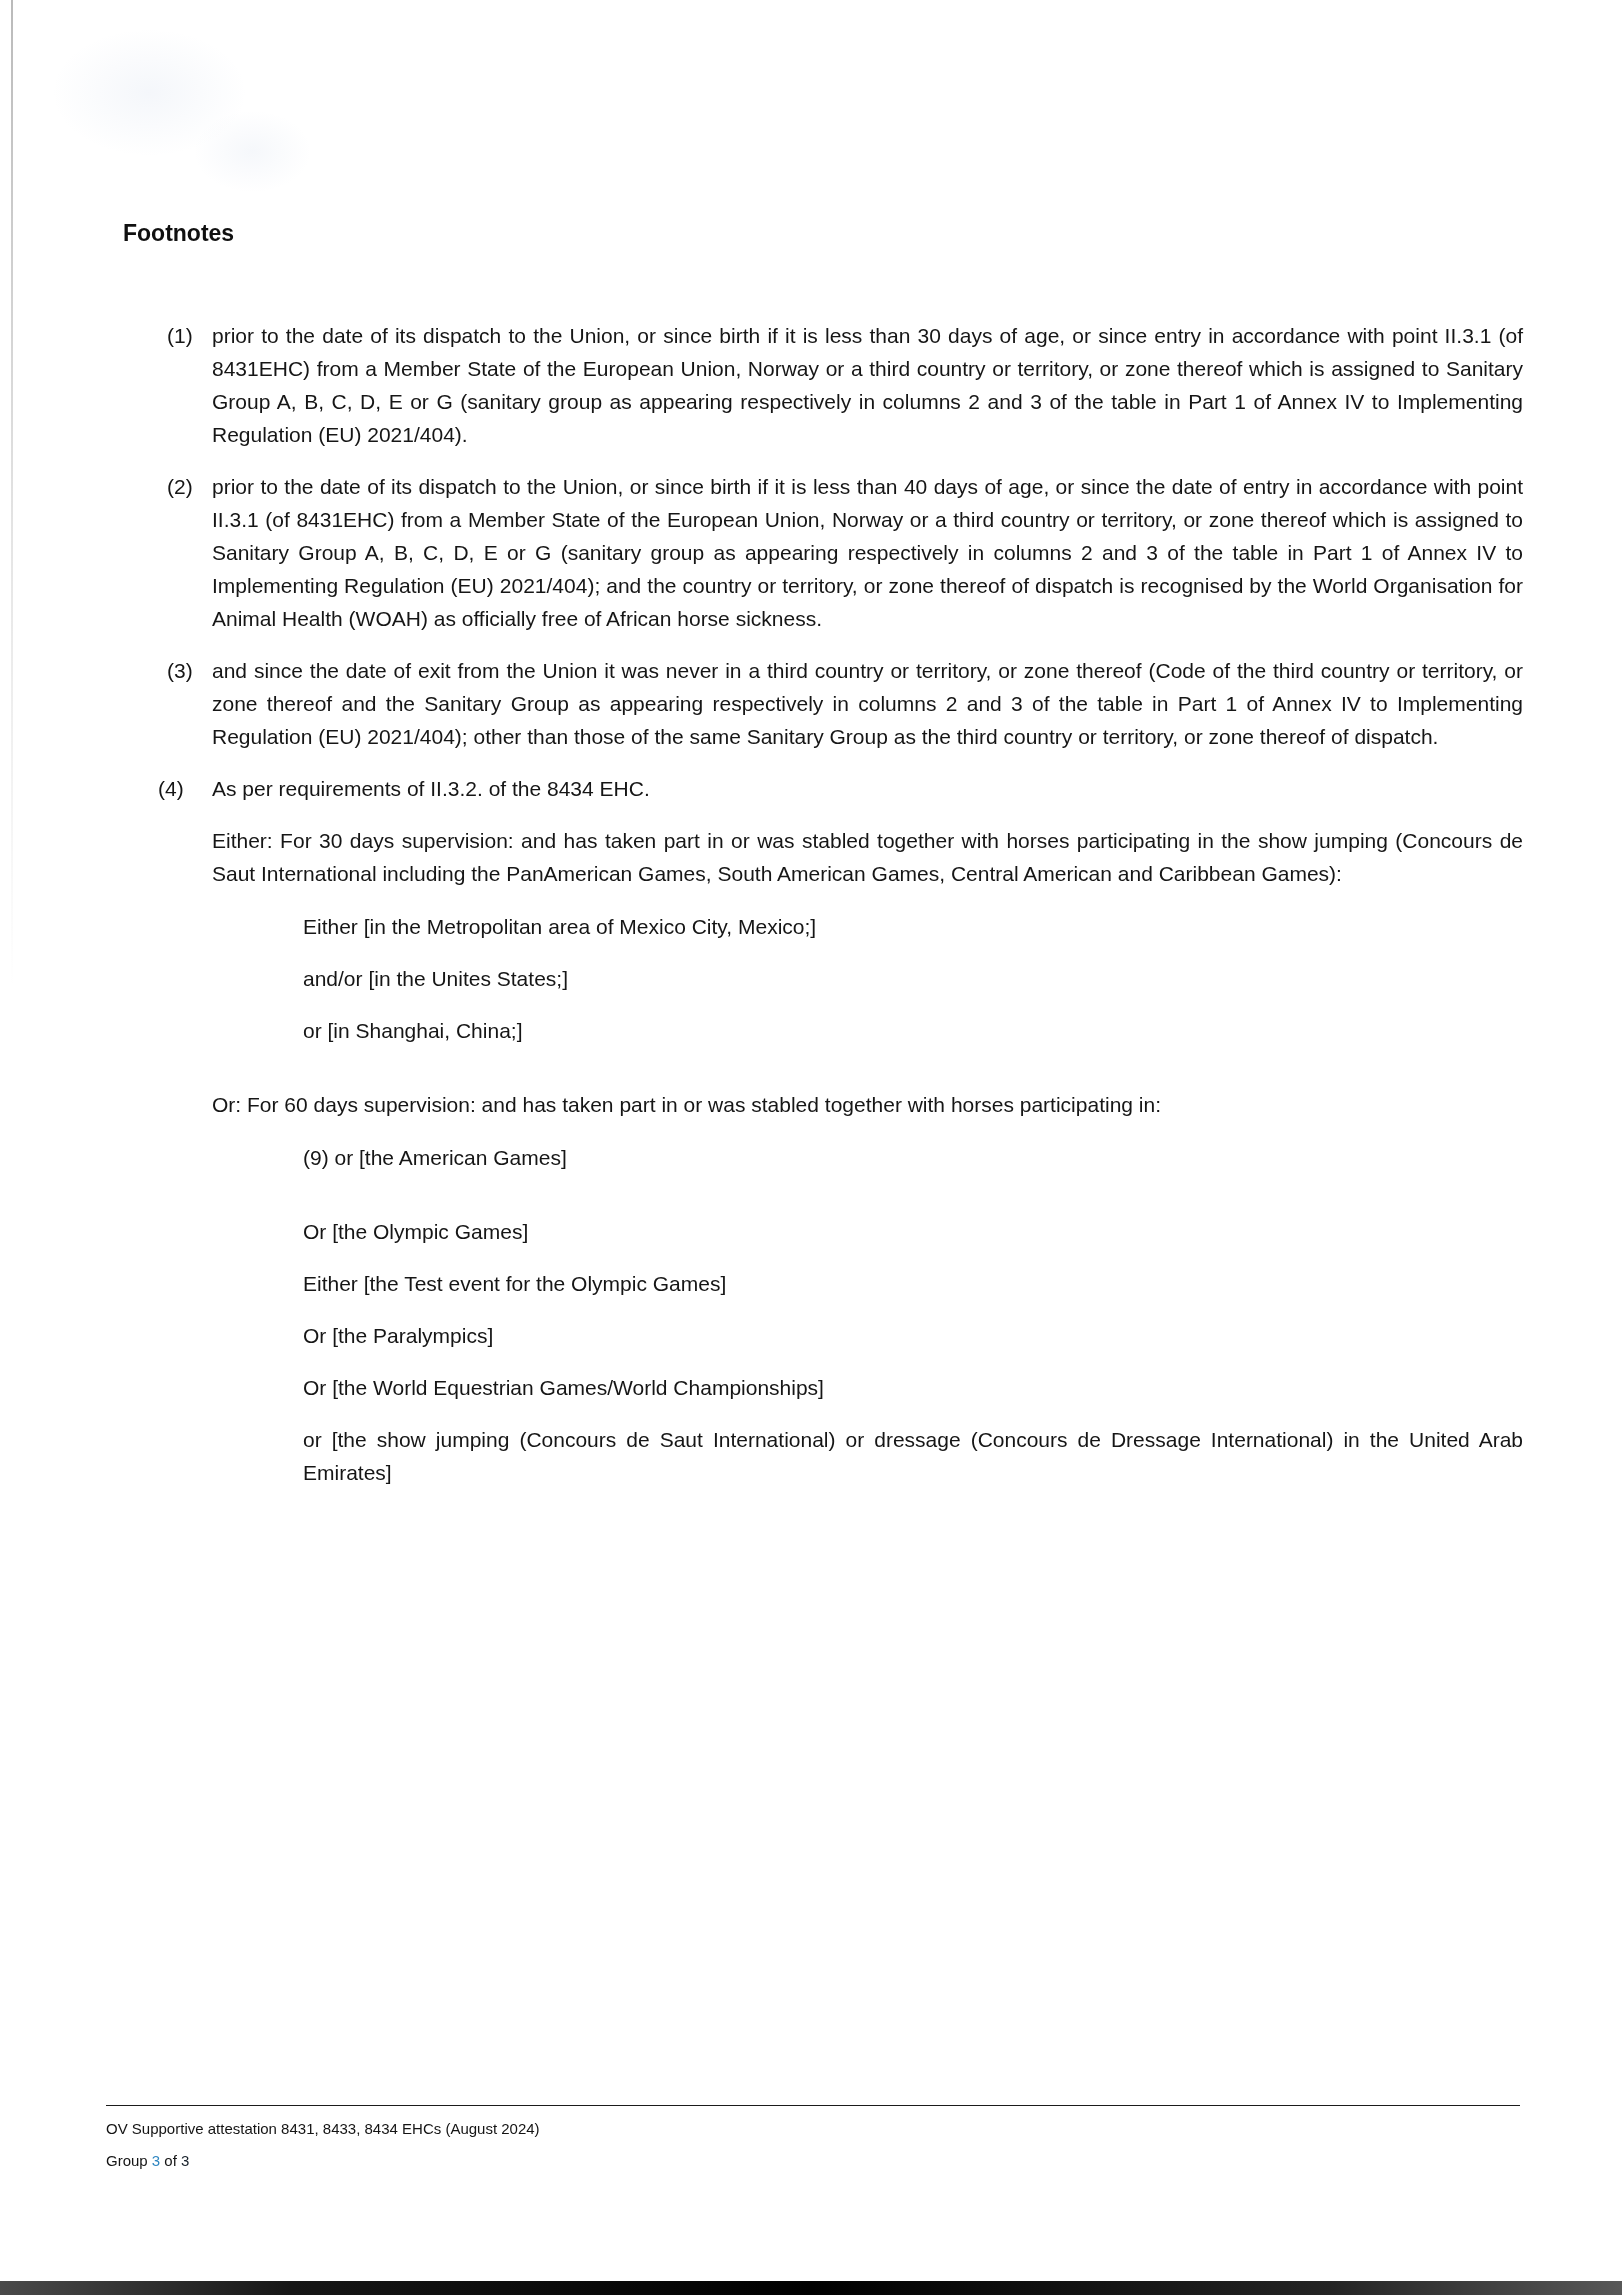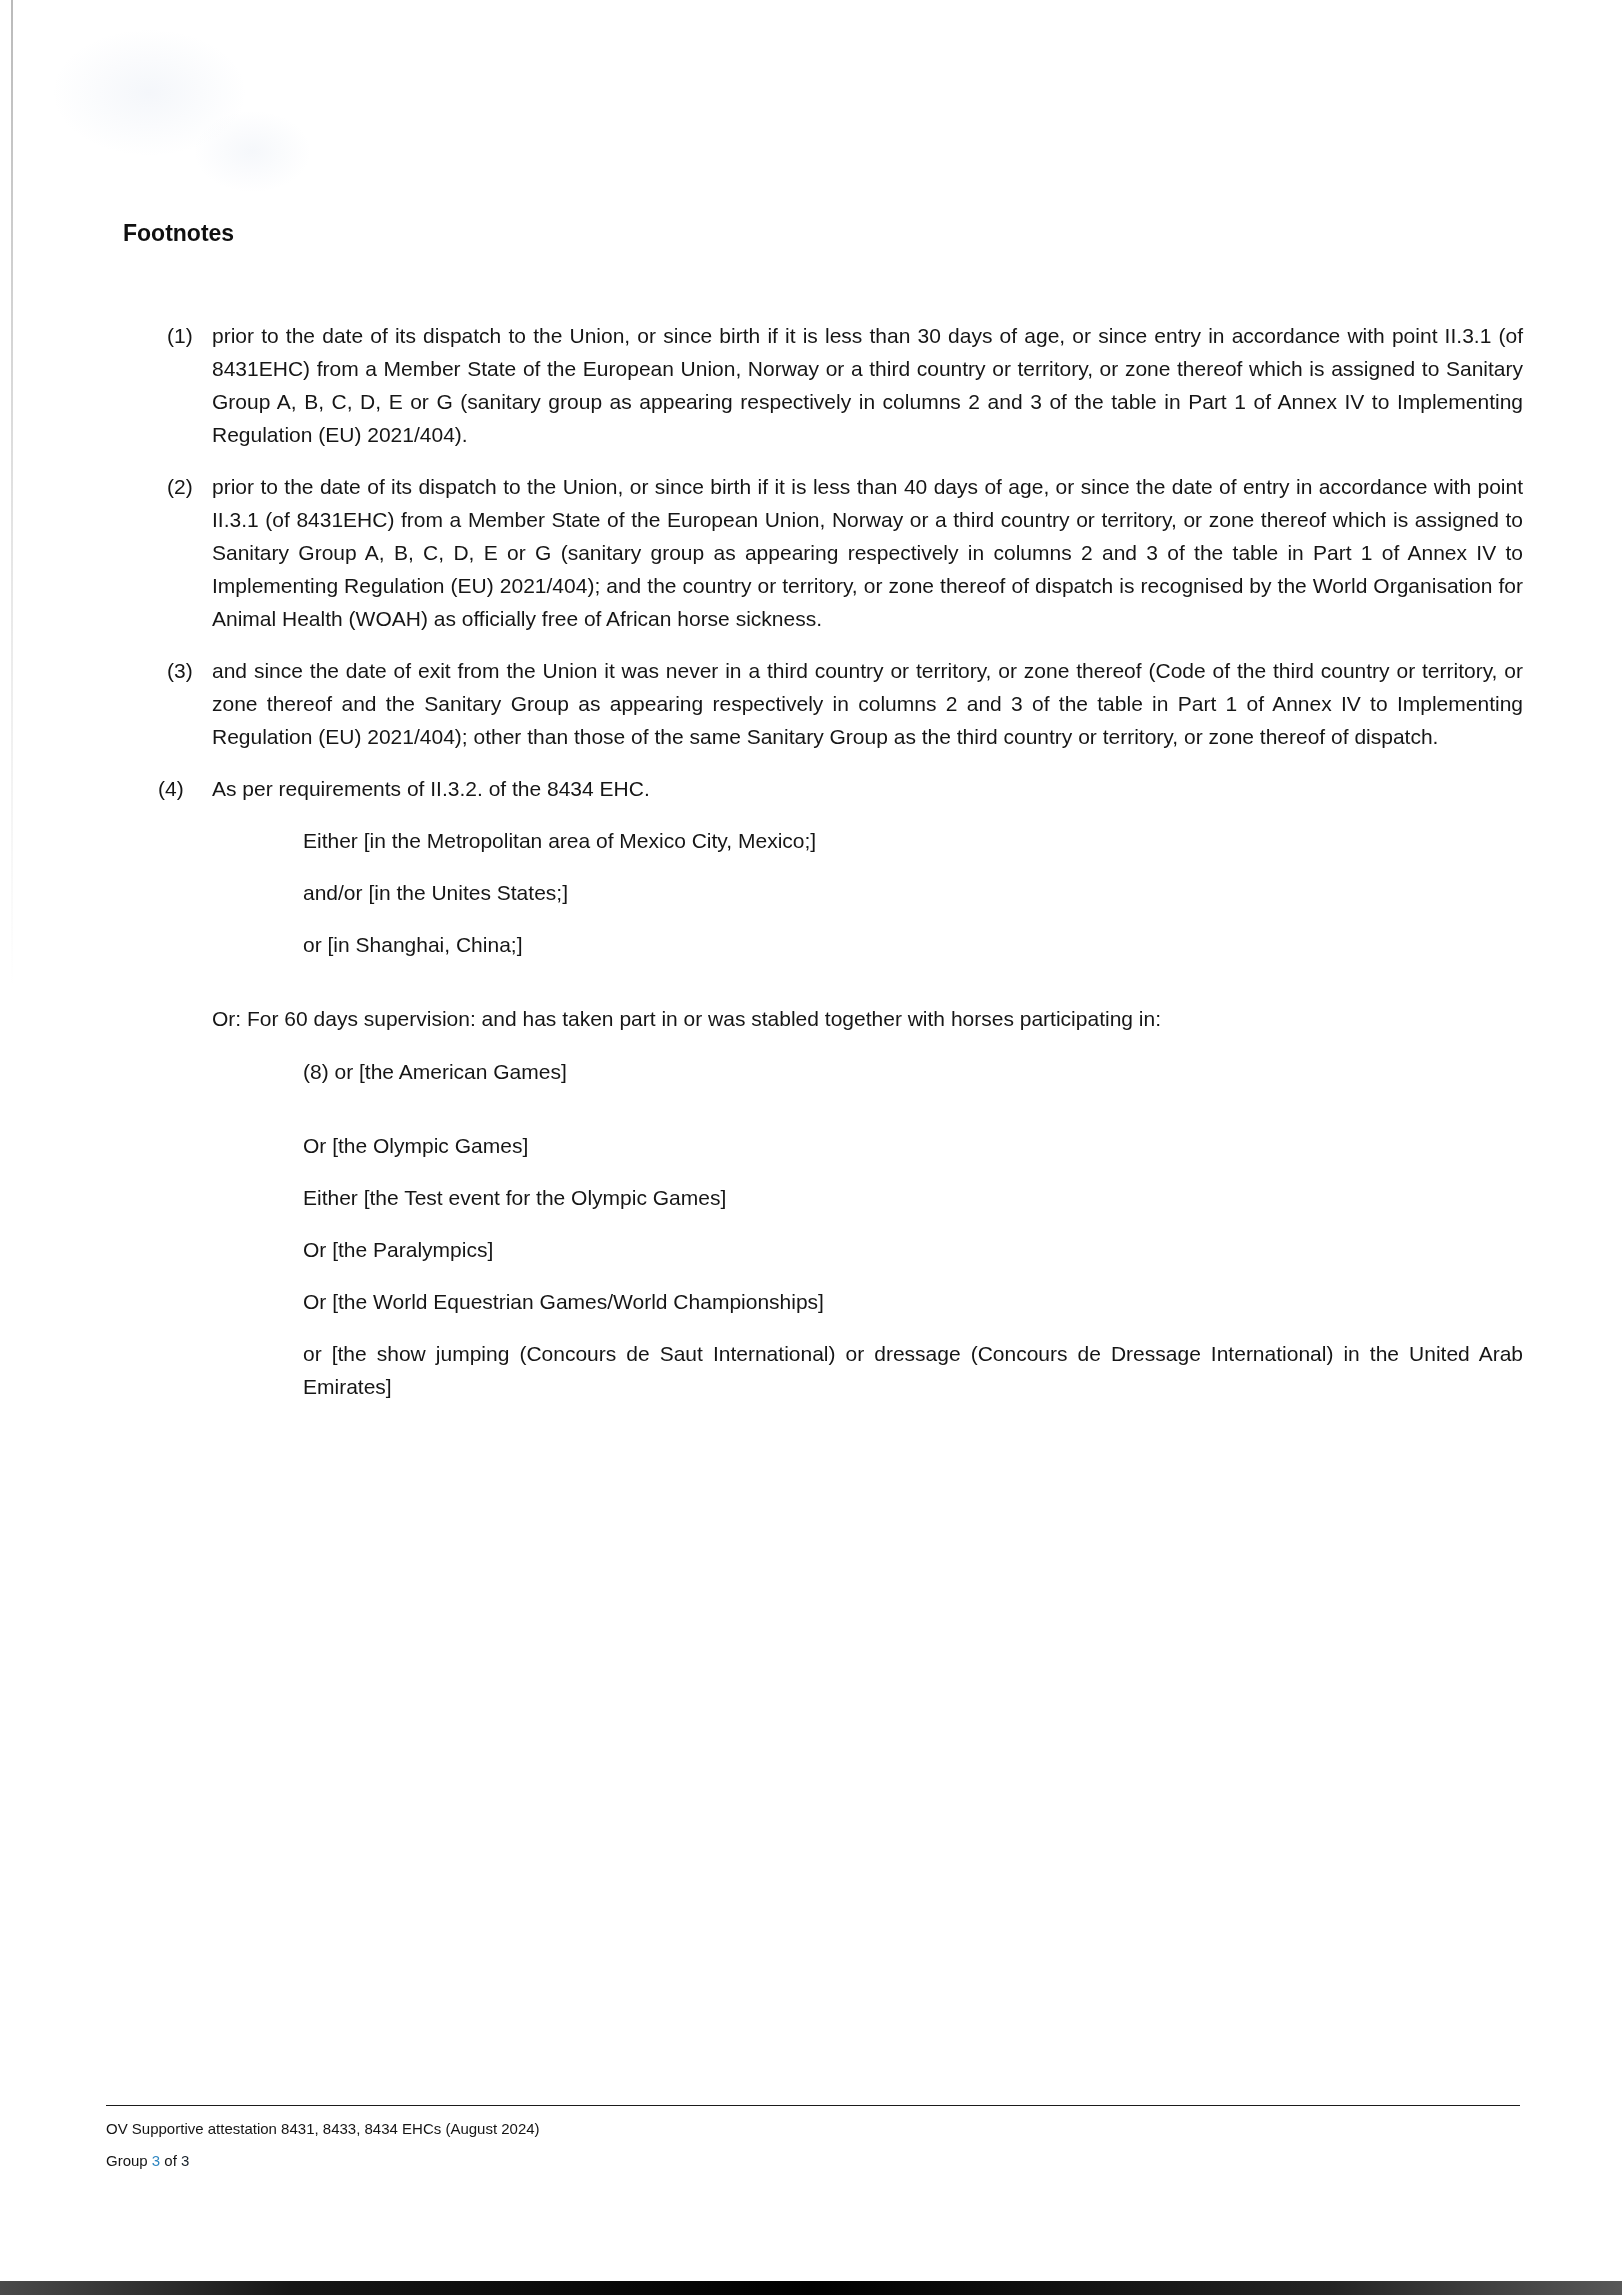--- a/index.html
+++ b/index.html
@@ -110,28 +110,29 @@
       <span class="fn-num">(3)</span>
       <span class="fn-text">and since the date of exit from the Union it was never in a third country or territory, or zone thereof (Code of the third country or territory, or zone thereof and the Sanitary Group as appearing respectively in columns 2 and 3 of the table in Part 1 of Annex IV to Implementing Regulation (EU) 2021/404); other than those of the same Sanitary Group as the third country or territory, or zone thereof of dispatch.</span>
     </div>
 
     <div class="footnote fn4">
       <span class="fn-num">(4)</span>
       <span class="fn-text">As per requirements of II.3.2. of the 8434 EHC.</span>
     </div>
 
     <div class="section">
+      <p class="intro">Either: For 30 days supervision: and has taken part in or was stabled together with horses participating in the show jumping (Concours de Saut International including the PanAmerican Games, South American Games, Central American and Caribbean Games):</p>
       <p class="item">Either [in the Metropolitan area of Mexico City, Mexico;]</p>
       <p class="item">and/or [in the Unites States;]</p>
       <p class="item">or [in Shanghai, China;]</p>
     </div>
 
     <div class="section">
       <p class="intro">Or: For 60 days supervision: and has taken part in or was stabled together with horses participating in:</p>
-      <p class="item">(8) or [the American Games]</p>
+      <p class="item">(9) or [the American Games]</p>
     </div>
 
     <div class="section">
       <p class="item">Or [the Olympic Games]</p>
       <p class="item">Either [the Test event for the Olympic Games]</p>
       <p class="item">Or [the Paralympics]</p>
       <p class="item">Or [the World Equestrian Games/World Championships]</p>
       <p class="item">or [the show jumping (Concours de Saut International) or dressage (Concours de Dressage International) in the United Arab Emirates]</p>
     </div>
 

